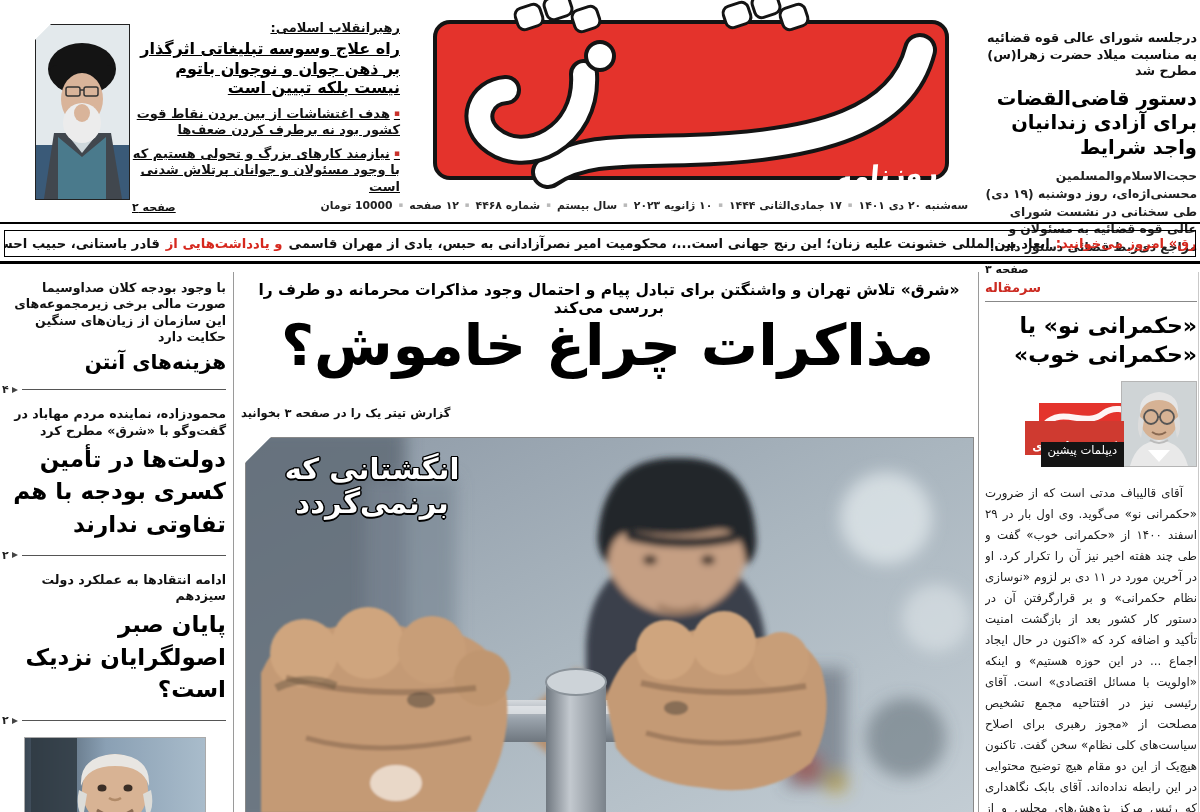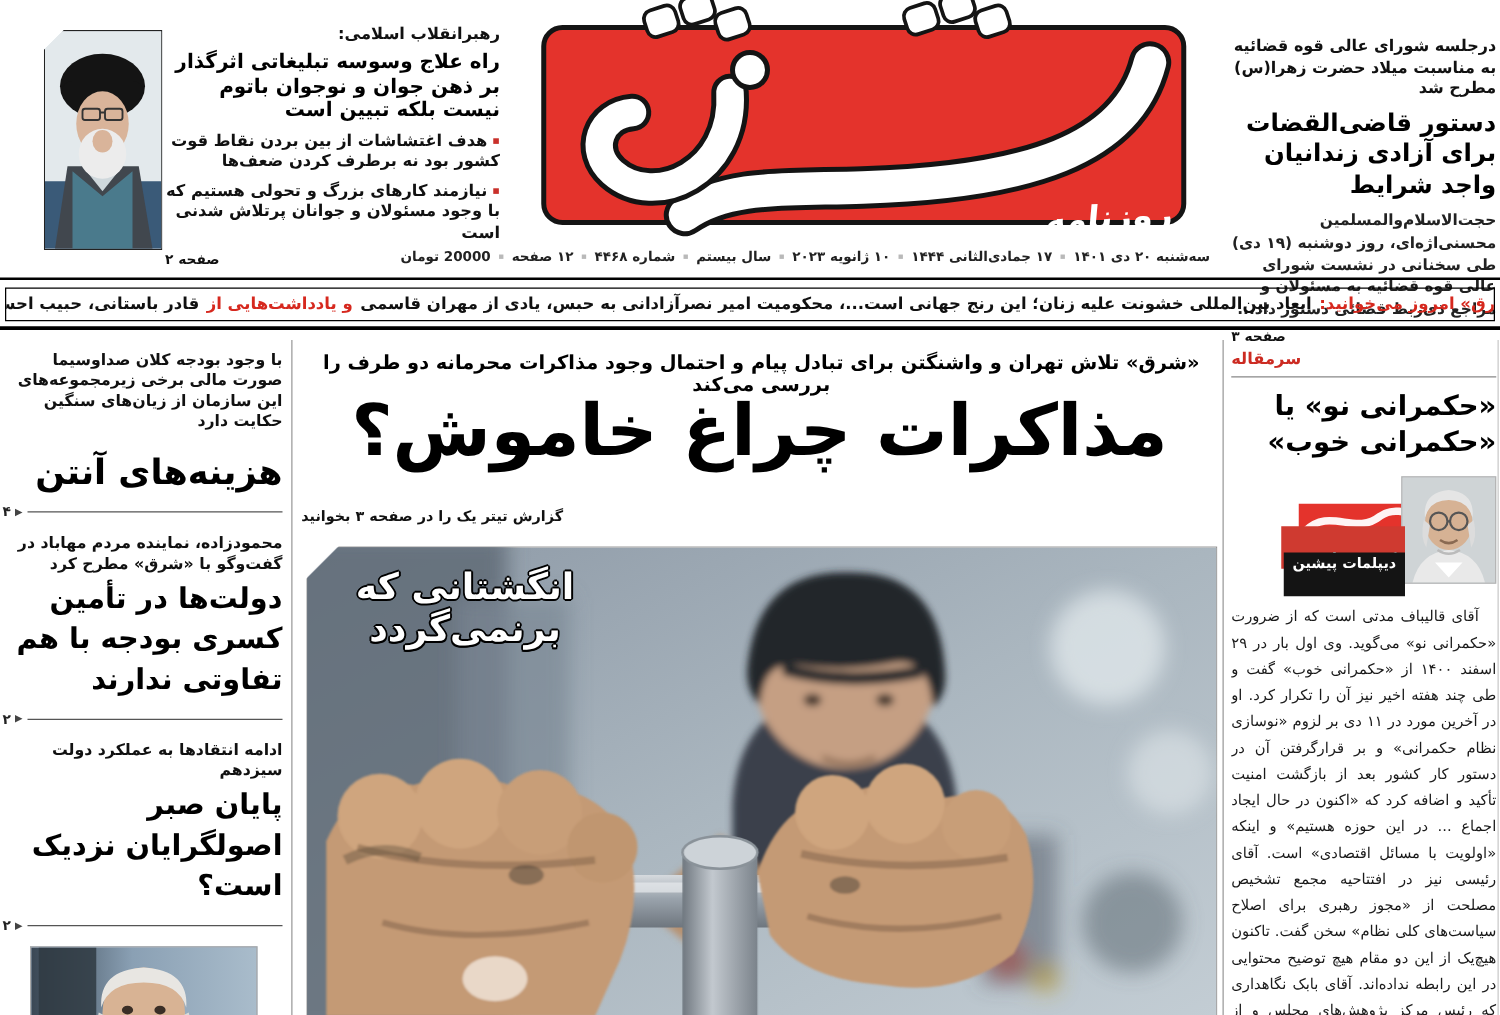--- a/index.html
+++ b/index.html
@@ -3,21 +3,21 @@
 <meta charset="utf-8">
 <style>
   html,body{margin:0;padding:0;background:#ffffff;}
   body{font-family:"DejaVu Sans",sans-serif;}
   .page{position:relative;width:1200px;height:812px;background:#fff;overflow:hidden;direction:rtl;}
   .abs{position:absolute;}
 
   
   .kh-photo{left:35px;top:24px;width:93px;height:174px;border:1px solid #222;
     clip-path:polygon(16px 0,100% 0,100% 100%,0 100%,0 16px);background:#dfe6ea;}
-  .h-left{left:132px;top:20px;width:268px;text-align:right;}
+  .h-left{left:132px;top:20px;width:268px;text-align:right;text-decoration:underline;}
   .h-left .kick{font-size:13px;font-weight:bold;color:#111;}
   .h-left .head{font-size:16px;line-height:1.22;font-weight:bold;color:#000;margin-top:4px;}
   .bullet{font-size:13px;font-weight:bold;line-height:1.25;margin-top:8px;color:#111;}
   .bullet::before{content:"▪";color:#c9302a;font-size:9px;margin-left:4px;vertical-align:2px;}
   .pref{font-size:11px;font-weight:bold;color:#111;text-align:left;margin-top:6px;}
 
   .logo{left:432px;top:0;width:520px;height:200px;}
   .logo svg{overflow:visible;}
   .logo .tagline{position:absolute;right:14px;bottom:10px;color:#fff;font-size:27px;font-weight:bold;
     transform:skewX(-8deg) rotate(-3deg);letter-spacing:1px;}
@@ -53,41 +53,41 @@
   .ph-title{left:252px;top:452px;width:240px;text-align:center;color:#fff;font-weight:bold;font-size:29px;
     text-shadow:-1.5px 0 #000,1.5px 0 #000,0 -1.5px #000,0 1.5px #000,-1px -1px #000,1px 1px #000,1px -1px #000,-1px 1px #000;}
   .ph-sub{left:252px;top:503px;width:215px;text-align:center;color:#fff;font-weight:bold;font-size:15.5px;line-height:1.5;
     text-shadow:-1.2px 0 #000,1.2px 0 #000,0 -1.2px #000,0 1.2px #000,-1px -1px #000,1px 1px #000,1px -1px #000,-1px 1px #000;}
 
   
   .lcol{left:2px;top:280px;width:224px;}
   .ls{text-align:right;}
   .ls .kick{font-size:12.6px;font-weight:bold;line-height:1.3;color:#111;}
   .ls .head{font-weight:bold;color:#000;}
-  .ls1 .head{font-size:28px;margin-top:16px;}
+  .ls1 .head{font-size:20px;margin-top:5px;}
   .ls2 .head,.ls3 .head{font-size:23px;line-height:1.4;margin-top:4px;}
   .ldiv{display:flex;align-items:center;direction:ltr;margin:9px 0 10px 0;}
   .ldiv .pnum{font-size:11px;font-weight:bold;color:#222;margin-right:3px;}
   .ldiv .tri{width:0;height:0;border-top:3.5px solid transparent;border-bottom:3.5px solid transparent;
     border-left:6px solid #444;margin-right:4px;}
   .ldiv .dline{flex:1;border-top:1px solid #555;height:0;}
   .rj-photo{width:180px;height:122px;border:1px solid #aaa;background:#9fb3c8;margin:2px 20px 8px auto;}
 
   
   .ecol{left:985px;top:280px;width:212px;}
   .ed-sec{font-size:13px;font-weight:bold;color:#cc2b22;letter-spacing:3px;text-align:left;}
   .ed-rule{border-top:1px solid #888;margin:6px 0 10px 0;}
   .ed-title{font-size:22px;font-weight:bold;color:#000;text-align:right;line-height:1.3;}
   .ed-author{position:relative;height:96px;margin-top:12px;}
   .ed-ribbon{position:absolute;right:40px;top:22px;width:118px;height:30px;background:#e4332c;overflow:hidden;}
   .ed-photo{position:absolute;right:0;top:0;width:74px;height:84px;border:1px solid #b5b5b5;background:#cfd4d6;z-index:2;}
   .ed-name{position:absolute;right:73px;top:40px;background:#cf3a30;color:#fff;font-size:11.5px;font-weight:bold;
     padding:18px 7px 2px;z-index:3;white-space:nowrap;}
-  .ed-role{position:absolute;right:73px;top:61px;background:#141414;color:#fff;font-size:11.5px;font-weight:bold;
-    padding:1px 7px 20px;z-index:3;white-space:nowrap;}
+  .ed-role{position:absolute;right:73px;top:61px;background:#141414;color:#fff;font-size:11.5px;font-weight:normal;
+    padding:1px 7px 10px;z-index:3;white-space:nowrap;}
   .ed-body{font-size:11.8px;line-height:21px;text-align:justify;color:#1a1a1a;text-indent:14px;
     height:340px;overflow:hidden;margin-top:6px;}
 </style>
 </head>
 <body>
 
 <div class="page">
 
   <div class="abs kh-photo">
     <svg width="93" height="174" viewBox="0 0 93 174">
@@ -138,21 +138,21 @@
     <span class="tagline">روزنامه</span>
   </div>
 
   <div class="abs dateline">
     <span class="dl-item">سه‌شنبه ۲۰ دی ۱۴۰۱</span>
     <span class="dl-item">۱۷ جمادی‌الثانی ۱۴۴۴</span>
     <span class="dl-item">۱۰ ژانویه ۲۰۲۳</span>
     <span class="dl-item">سال بیستم</span>
     <span class="dl-item">شماره ۴۴۶۸</span>
     <span class="dl-item">۱۲ صفحه</span>
-    <span class="dl-item">20000 تومان</span>
+    <span class="dl-item">10000 تومان</span>
   </div>
 
   <div class="abs h-right">
     <div class="kick">درجلسه شورای عالی قوه قضائیه به مناسبت میلاد حضرت زهرا(س) مطرح شد</div>
     <div class="head">دستور قاضی‌القضات برای آزادی زندانیان واجد شرایط</div>
     <div class="body">حجت‌الاسلام‌والمسلمین محسنی‌اژه‌ای، روز دوشنبه (۱۹ دی) طی سخنانی در نشست شورای عالی قوه قضائیه به مسئولان و مراجع ذی‌ربط قضائی دستور داد...</div>
     <div class="pref">صفحه ۳</div>
   </div>
 
   <div class="abs hrule1"></div>

